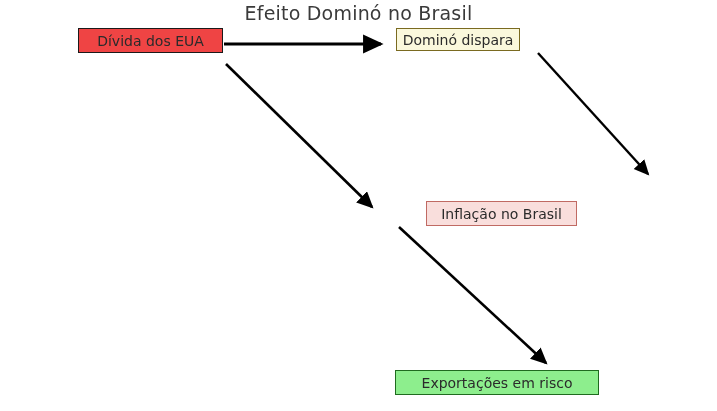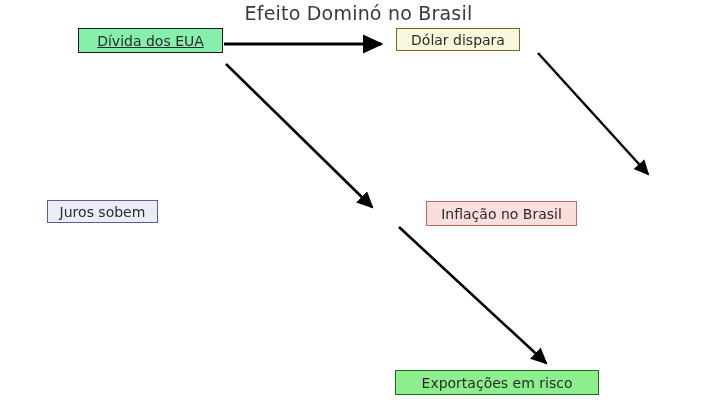--- a/index.html
+++ b/index.html
@@ -71,31 +71,28 @@
 
     <line x1="224" y1="44" x2="381" y2="44" stroke="#000000" stroke-width="3.2" marker-end="url(#arrowhead)"></line>
 
     <line x1="226" y1="64" x2="372" y2="207" stroke="#000000" stroke-width="2.6" marker-end="url(#arrowhead)"></line>
 
     <line x1="538" y1="53" x2="648" y2="174" stroke="#000000" stroke-width="2.4" marker-end="url(#arrowhead)"></line>
 
     <line x1="399" y1="227" x2="546" y2="363" stroke="#000000" stroke-width="2.6" marker-end="url(#arrowhead)"></line>
   </svg>
 
-  <div class="node" id="node-divida" style="background:#86efac;border-color:#1a1a1a;text-decoration:underline;">
+  <div class="node" id="node-divida" style="background:#ef4444;border-color:#1a1a1a;">
     <span>Dívida dos EUA</span>
   </div>
 
   <div class="node" id="node-dolar" style="background:#FAF8DC;border-color:#7a6a20;">
-    <span>Dólar dispara</span>
+    <span>Dominó dispara</span>
   </div>
 
-  <div class="node" id="node-juros" style="background:#ECECF8;border-color:#5a5ab0;">
-    <span>Juros sobem</span>
-  </div>
 
   <div class="node" id="node-inflacao" style="background:#F9DEDC;border-color:#c06a63;margin-left:31px;">
     <span>Inflação no Brasil</span>
   </div>
 
   <div class="node" id="node-exporta" style="background:#8DEE8D;border-color:#1f6b1f;">
     <span>Exportações em risco</span>
   </div>
 
 </div>

